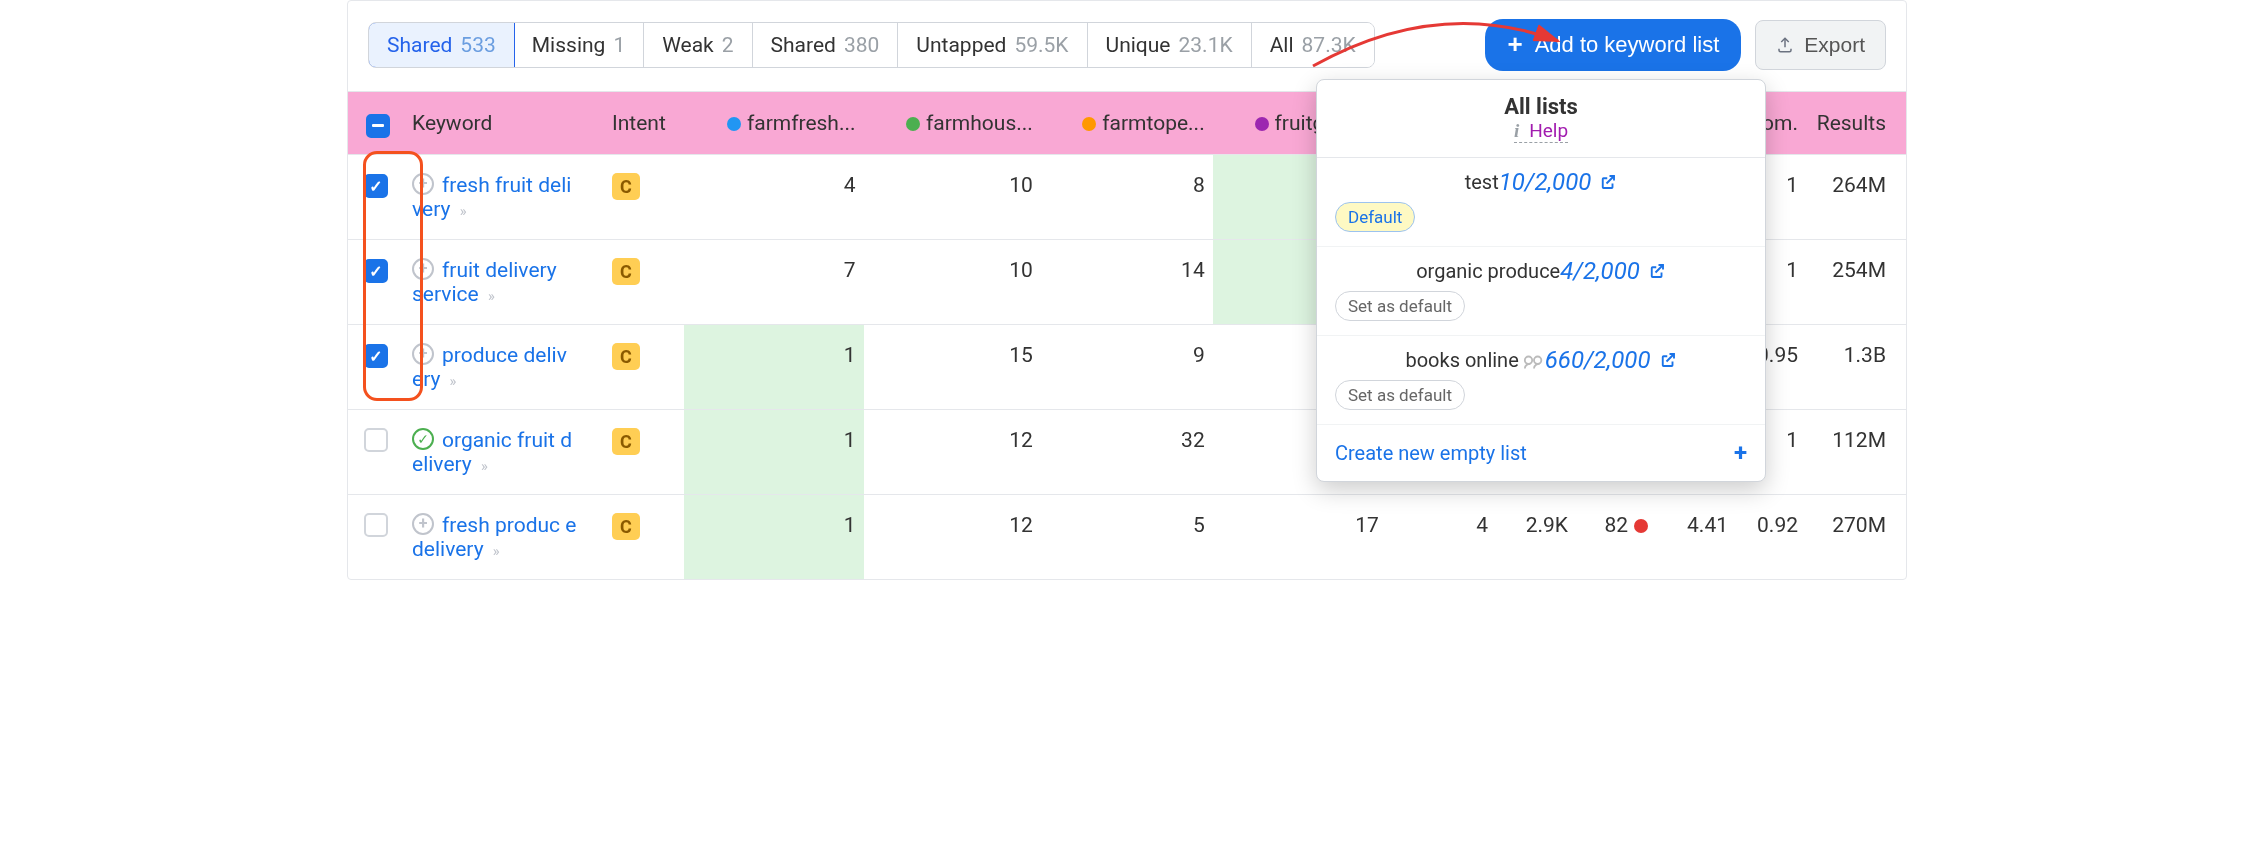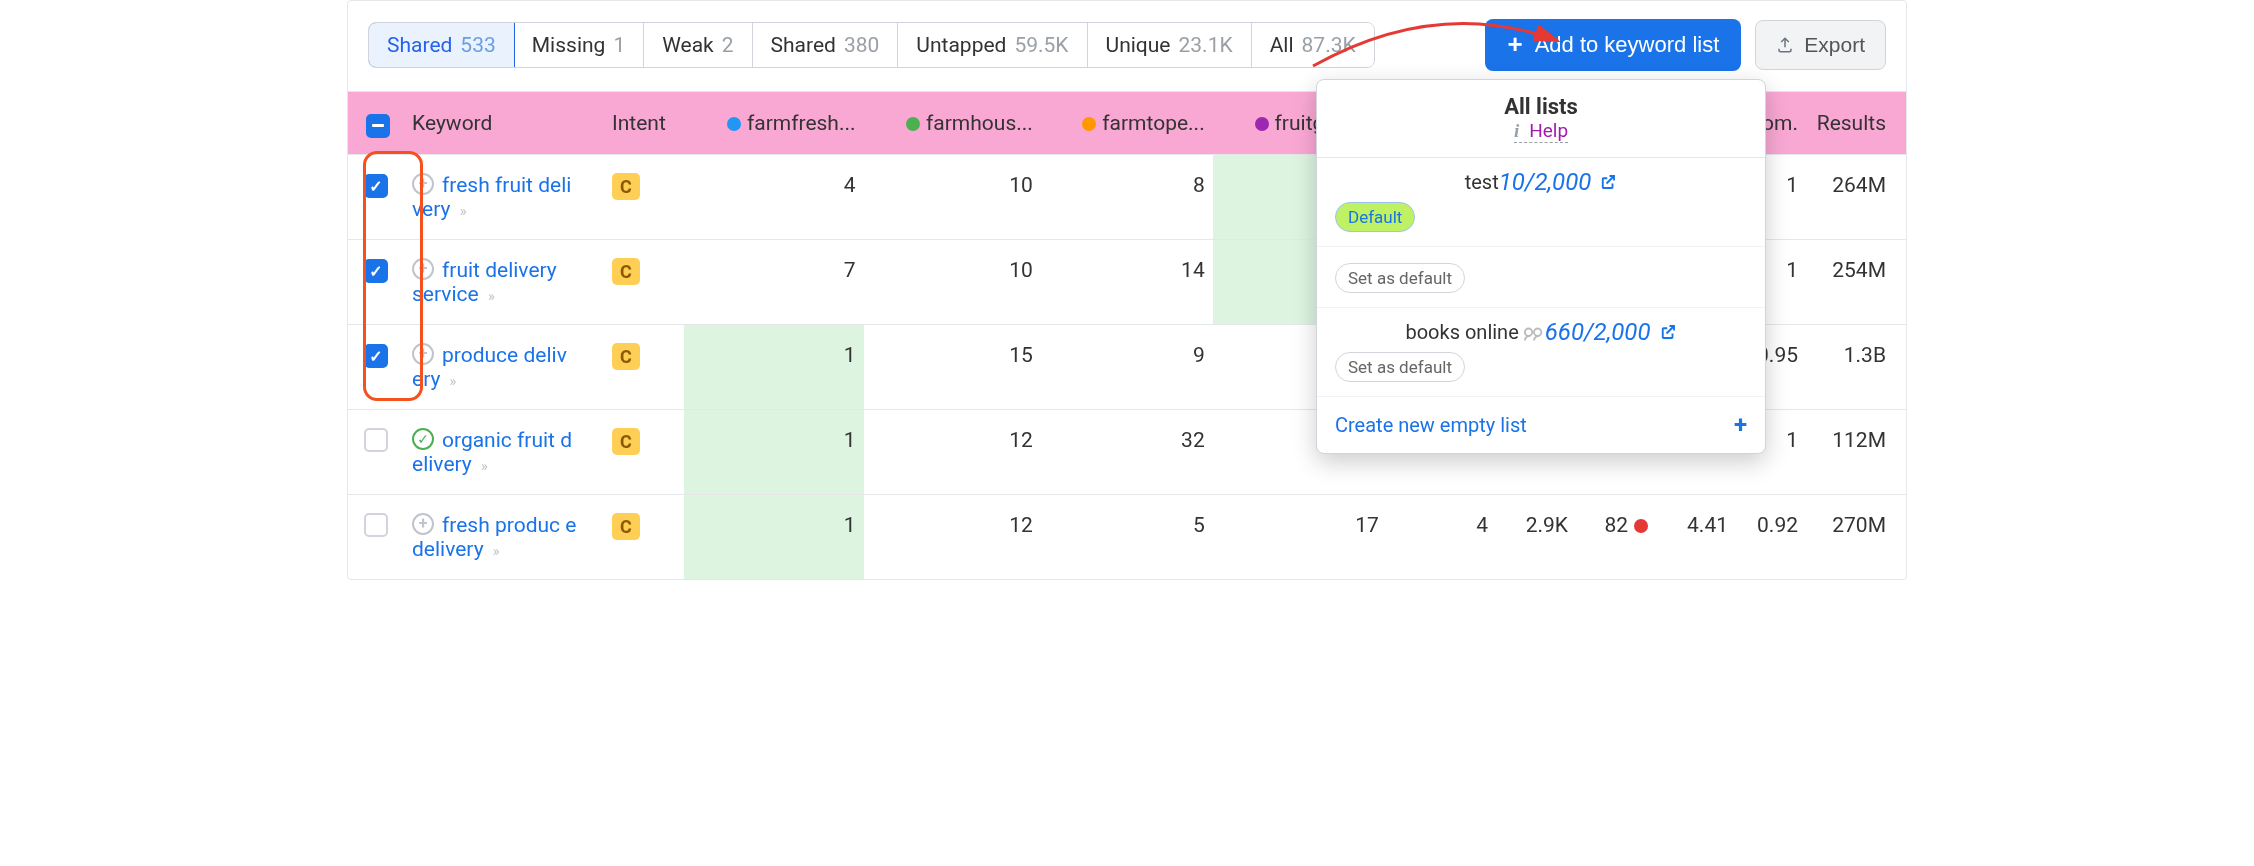--- a/index.html
+++ b/index.html
@@ -8,21 +8,21 @@
 
   
   .top-row { display: flex; align-items: center; justify-content: space-between; margin-bottom: 20px; }
   .tabs { display: flex; border: 1px solid #d1d5db; border-radius: 8px; overflow: hidden; }
   .tab { display: flex; align-items: center; gap: 8px; padding: 10px 18px; border-right: 1px solid #d1d5db; cursor: pointer; background: #fff; color:#333; }
   .tab:last-child { border-right: none; }
   .tab .count { color: #9aa0a6; }
   .tab.active { background: #eaf2fe; color: #2563eb; border:1px solid #2563eb; margin:-1px; position: relative; z-index:1; border-radius: 8px 0 0 8px;}
   .tab.active .count { color: #6b9ee0; }
   .top-actions { display: flex; align-items: center; gap: 14px; }
-  .btn-primary { background: #1a73e8; color: #fff; border: none; border-radius: 8px; padding: 12px 22px; font-size: 22px; font-weight: 500; display: flex; align-items: center; gap: 12px; cursor: pointer; }
+  .btn-primary { background: #1a73e8; color: #fff; border: none; border-radius: 18px; padding: 12px 22px; font-size: 22px; font-weight: 500; display: flex; align-items: center; gap: 12px; cursor: pointer; }
   .btn-export { background: #f1f3f4; border: 1px solid #d1d5db; border-radius: 8px; padding: 12px 20px; font-size: 21px; color: #555; display: flex; align-items: center; gap: 10px; cursor: pointer; }
   .icon-plus::before { content:"+"; font-size: 26px; font-weight: bold; line-height:1; }
   .icon-export { width:18px; height:18px; }
 
   
   .table-wrap { margin: 0 -20px; border-top:1px solid #e5e7eb;}
   table { width: 100%; border-collapse: collapse; }
   thead th { background: #f9a8d4; font-weight: 400; color: #333; padding: 16px 8px; text-align: left; white-space: nowrap; }
   thead th.right { text-align: right; }
   thead th .dot { width:14px; height:14px; border-radius:50%; display:inline-block; margin-right:6px; vertical-align:middle;}
@@ -57,21 +57,21 @@
   .popover-head { display:flex; align-items:center; justify-content:space-between; padding:14px 18px; border-bottom:1px solid #e5e7eb;flex-direction:column;}
   .popover-head .title{ font-weight:bold; font-size:22px;}
   .help-link{ color:#a21caf; display:flex; align-items:center; gap:6px; font-size:19px; border-bottom:1px dashed #9aa0a6;}
   .info-icon::before{content:"i"; font-family:serif; font-style:italic; font-weight:bold; color:#9aa0a6; margin-right:4px;}
   .list-item{ padding:10px 18px 14px; border-bottom:1px solid #f1f3f4;}
   .list-item .row1{display:flex; justify-content:center; align-items:center;}
   .list-item .name{ font-size:20px; color:#333;}
   .list-item .count{ color:#1a73e8; font-size:24px; display:flex; align-items:center; gap:8px;font-style:italic;}
   .open-icon{ width:18px; height:18px; }
   .pill{ border:1px solid #d1d5db; border-radius:999px; padding:4px 12px; font-size:17px; color:#666; display:inline-block; margin-top:6px;}
-  .pill.default{ border-color:#9cc3ef; color:#1a73e8; background:#bef264;}
+  .pill.default{ border-color:#9cc3ef; color:#1a73e8; background:#fef9c3;}
   .ghost-icon{ width:22px; height:16px; display:inline-block; vertical-align:middle; margin-left:4px;}
   .create-row{ display:flex; justify-content:space-between; align-items:center; padding:14px 18px;}
   .create-row a{ color:#1a73e8; font-size:20px; cursor:pointer;}
   .plus-small{ color:#1a73e8; font-size:24px; font-weight:bold;}
   .kd-dot{width:14px;height:14px;border-radius:50%;display:inline-block;margin-left:6px;vertical-align:middle;}
 
   th.col-check { width:56px; padding-left:18px;}
   th.col-kw { width:200px;}
   th.col-intent { width:80px;}
   td.col-kw { padding-right:4px;}
@@ -247,21 +247,28 @@
     </div>
     <div id="lists">
         <div class="list-item"><div class="row1">
             <span class="name">test</span>
             <span class="count">10/2,000 <svg class="open-icon" viewBox="0 0 24 24" fill="none" stroke="#1a73e8" stroke-width="2.5">
                 <path d="M14 4h6v6"></path>
                 <path d="M20 4L10 14"></path>
                 <path d="M18 14v5a1 1 0 0 1-1 1H6a1 1 0 0 1-1-1V8a1 1 0 0 1 1-1h5"></path>
               </svg></span>
           </div><span class="pill default">Default</span></div>
-        <div class="list-item"><span class="pill">Set as default</span></div>
+        <div class="list-item"><div class="row1">
+            <span class="name">organic produce</span>
+            <span class="count">4/2,000 <svg class="open-icon" viewBox="0 0 24 24" fill="none" stroke="#1a73e8" stroke-width="2.5">
+                <path d="M14 4h6v6"></path>
+                <path d="M20 4L10 14"></path>
+                <path d="M18 14v5a1 1 0 0 1-1 1H6a1 1 0 0 1-1-1V8a1 1 0 0 1 1-1h5"></path>
+              </svg></span>
+          </div><span class="pill">Set as default</span></div>
         <div class="list-item"><div class="row1">
             <span class="name">books online<svg class="ghost-icon" viewBox="0 0 24 16">
                 <circle cx="6" cy="6" r="4" fill="none" stroke="#bbb" stroke-width="2"></circle>
                 <circle cx="16" cy="6" r="4" fill="none" stroke="#bbb" stroke-width="2"></circle>
                 <path d="M2 15c0-3 3-5 6-5" stroke="#bbb" stroke-width="2" fill="none"></path>
                 <path d="M12 15c0-3 3-5 6-5" stroke="#bbb" stroke-width="2" fill="none"></path>
               </svg></span>
             <span class="count">660/2,000 <svg class="open-icon" viewBox="0 0 24 24" fill="none" stroke="#1a73e8" stroke-width="2.5">
                 <path d="M14 4h6v6"></path>
                 <path d="M20 4L10 14"></path>

